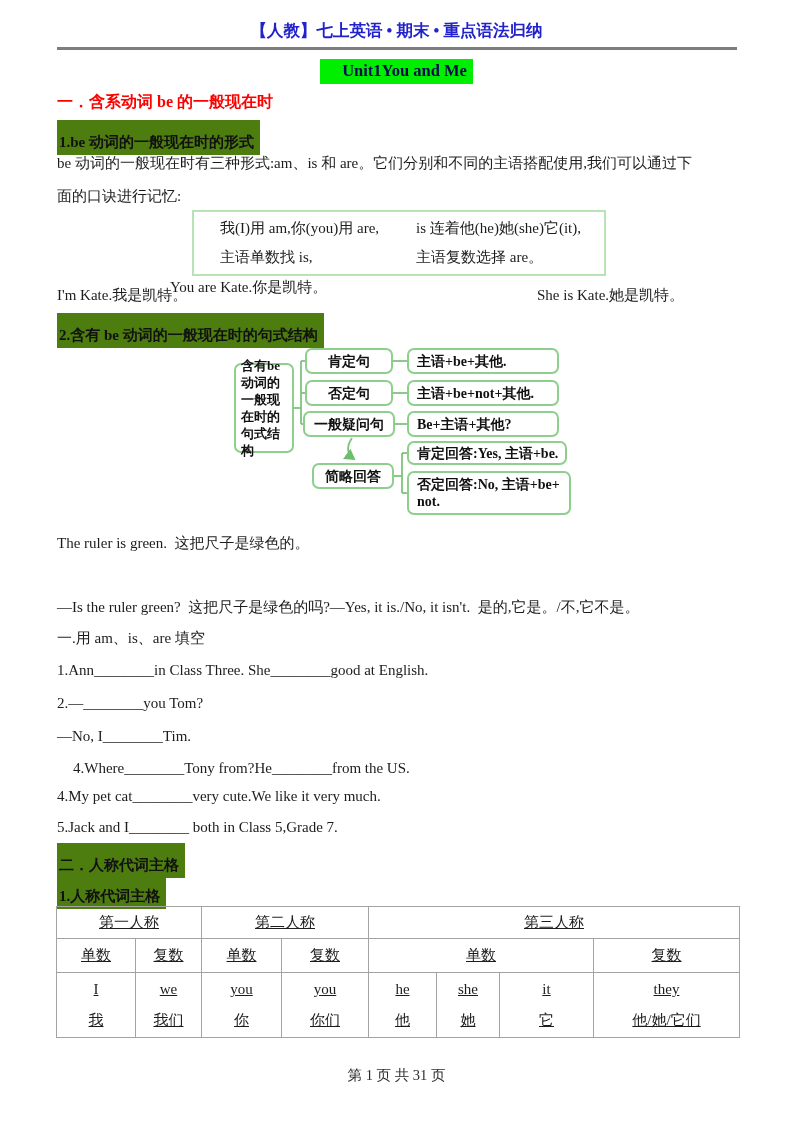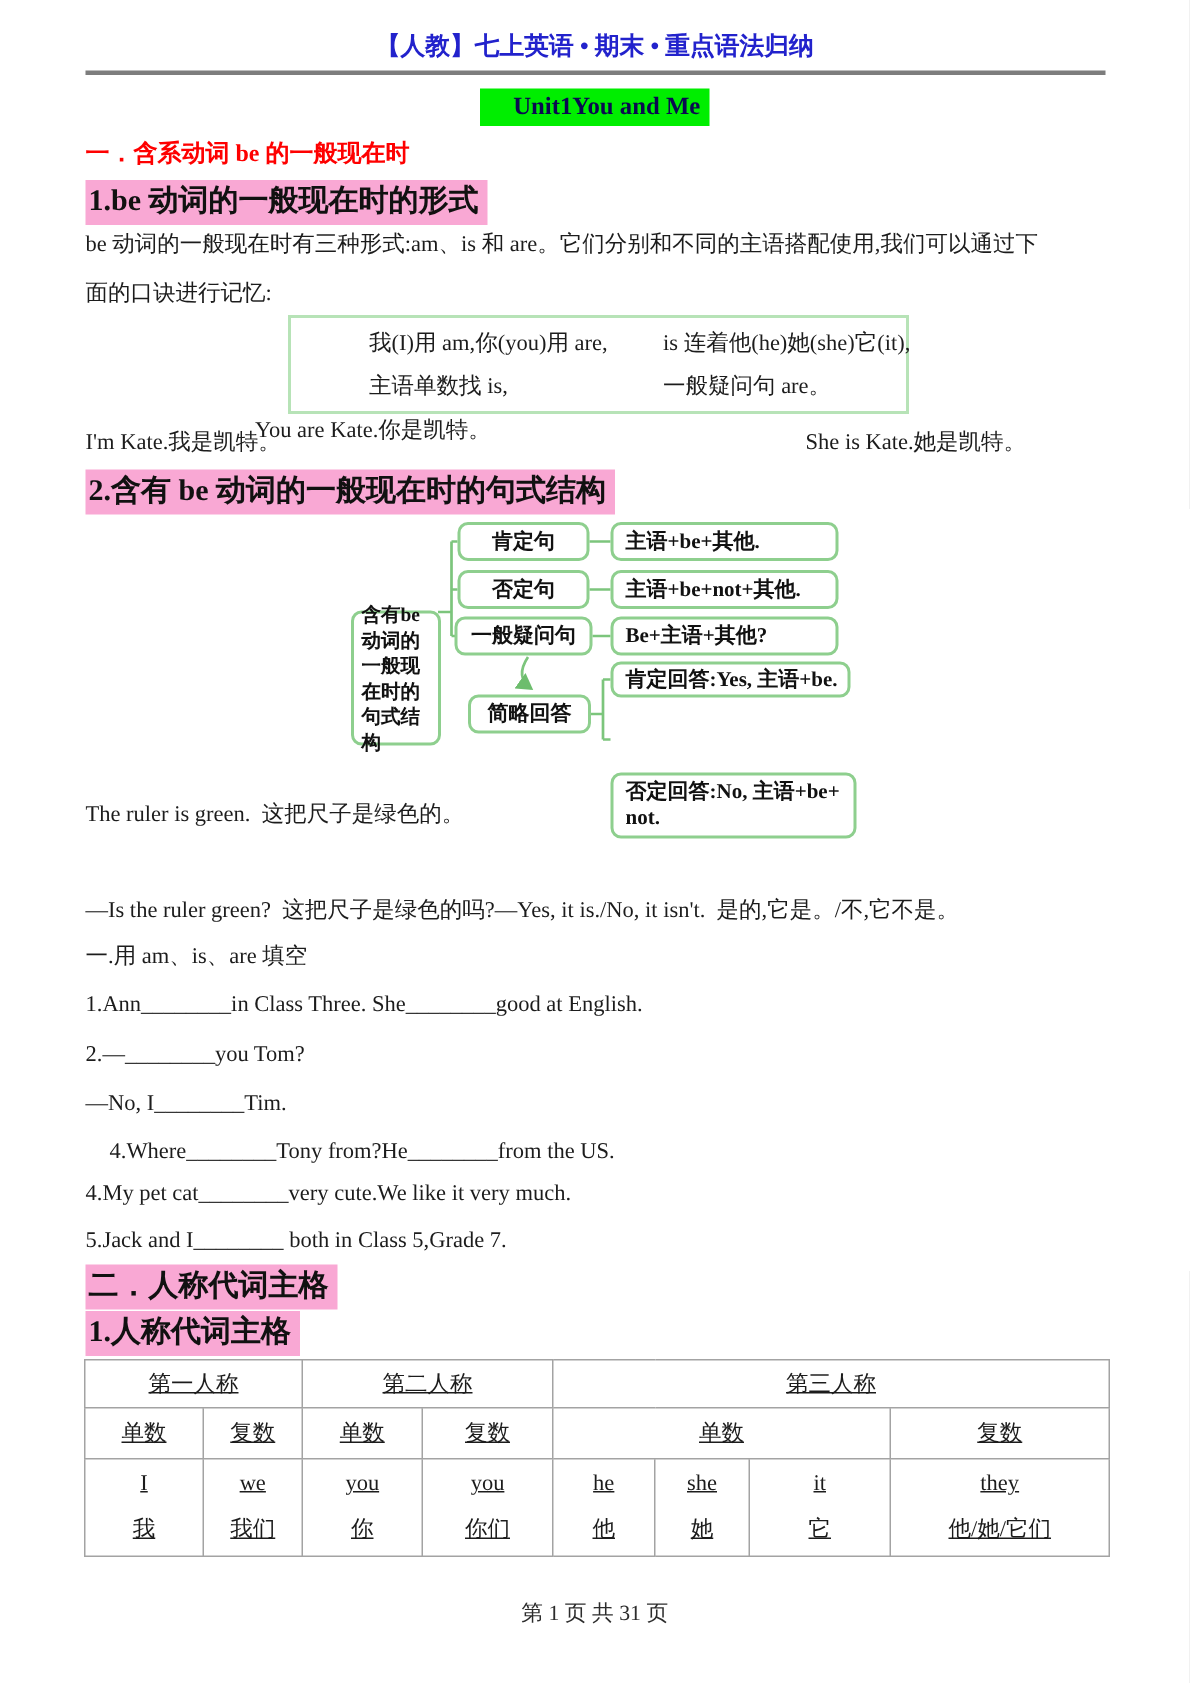--- a/index.html
+++ b/index.html
@@ -10,33 +10,33 @@
   }
   .abs { position:absolute; }
   .txt { font-size:15px; white-space:pre-wrap; line-height:20px; }
   .doc-header { left:0; top:20px; width:100%; text-align:center;
     color:#2222cc; font-weight:bold; font-size:16.5px; }
   .header-rule { left:57px; top:47px; width:680px; height:3px; background:#7d7d7d; }
   .unit-wrap { left:0; top:59px; width:100%; text-align:center; }
   .unit-badge { display:inline-block; background:#00ee00; color:#0a0a50;
     font-weight:bold; font-size:16.5px; padding:2px 6px 3px 22px; }
   .red-heading { left:57px; top:92px; color:#fe0000; font-weight:bold; font-size:16px; white-space:pre; }
-  .cyan-heading { display:inline-block; background:#f9a8d4; color:#111;
-    font-weight:bold; font-size:20px; padding:0 6px 3px 2px; white-space:pre; }
+  .cyan-heading { display:inline-block; background:#4d7c0f; color:#111;
+    font-weight:bold; font-size:15px; padding:13px 6px 3px 2px; white-space:pre; }
   .mnemonic-box { left:192px; top:210px; width:414px; height:66px;
     border:2px solid #b7e3b7; display:grid; grid-template-columns:196px 1fr;
     align-content:center; row-gap:10px; padding-left:26px; box-sizing:border-box; }
-  .mnemonic-box .cell { font-size:15px; white-space:pre;margin-left:26px; }
+  .mnemonic-box .cell { font-size:15px; white-space:pre; }
   .diagram { left:0; top:342px; width:793px; height:192px; }
   .dbox { position:absolute; border:2px solid #8ecf8e; border-radius:7px;
     background:#fff; font-weight:bold; font-size:14px; color:#111;
     display:flex; align-items:center; box-sizing:border-box; line-height:17px; }
   .dbox.ctr { justify-content:center; }
   .dbox.lft { padding-left:8px; }
-  .dbox.col { flex-direction:column; justify-content:center; align-items:flex-start; padding-left:5px; font-size:13px;margin-top:44px; }
+  .dbox.col { flex-direction:column; justify-content:center; align-items:flex-start; padding-left:5px; font-size:13px; }
   .dsvg { position:absolute; left:0; top:0; }
   .ptable { border-collapse:collapse; table-layout:fixed; width:683px; }
   .ptable td { border:1px solid #a3a3a3; text-align:center; font-size:15px; padding:0; }
   .ptable .h1 td { height:31px; }
   .ptable .h2 td { height:33px; }
   .ptable .dr td { height:64px; }
   .cell2 div { line-height:31px; }
   .footer { left:0; top:1066px; width:100%; text-align:center; font-size:14.5px; color:#2c2c2c; white-space:pre; }
 </style>
 </head>
@@ -55,21 +55,21 @@
     <span class="cyan-heading">1.be 动词的一般现在时的形式</span>
   </div>
 
   <div class="abs txt" style="left:57px; top:153px; width:690px;">be 动词的一般现在时有三种形式:am、is 和 are。它们分别和不同的主语搭配使用,我们可以通过下</div>
   <div class="abs txt" style="left:57px; top:186px;">面的口诀进行记忆:</div>
 
   <div class="abs mnemonic-box">
     <div class="cell">我(I)用 am,你(you)用 are,</div>
     <div class="cell">is 连着他(he)她(she)它(it),</div>
     <div class="cell">主语单数找 is,</div>
-    <div class="cell">一般疑问句 are。</div>
+    <div class="cell">主语复数选择 are。</div>
   </div>
 
   <div class="abs txt" style="left:57px; top:285px;">I'm Kate.我是凯特。</div>
   <div class="abs txt" style="left:170px; top:277px;text-align:right;">You are Kate.你是凯特。</div>
   <div class="abs txt" style="left:537px; top:285px;">She is Kate.她是凯特。</div>
 
   <div class="abs" style="left:57px; top:313px;">
     <span class="cyan-heading">2.含有 be 动词的一般现在时的句式结构</span>
   </div>
 

